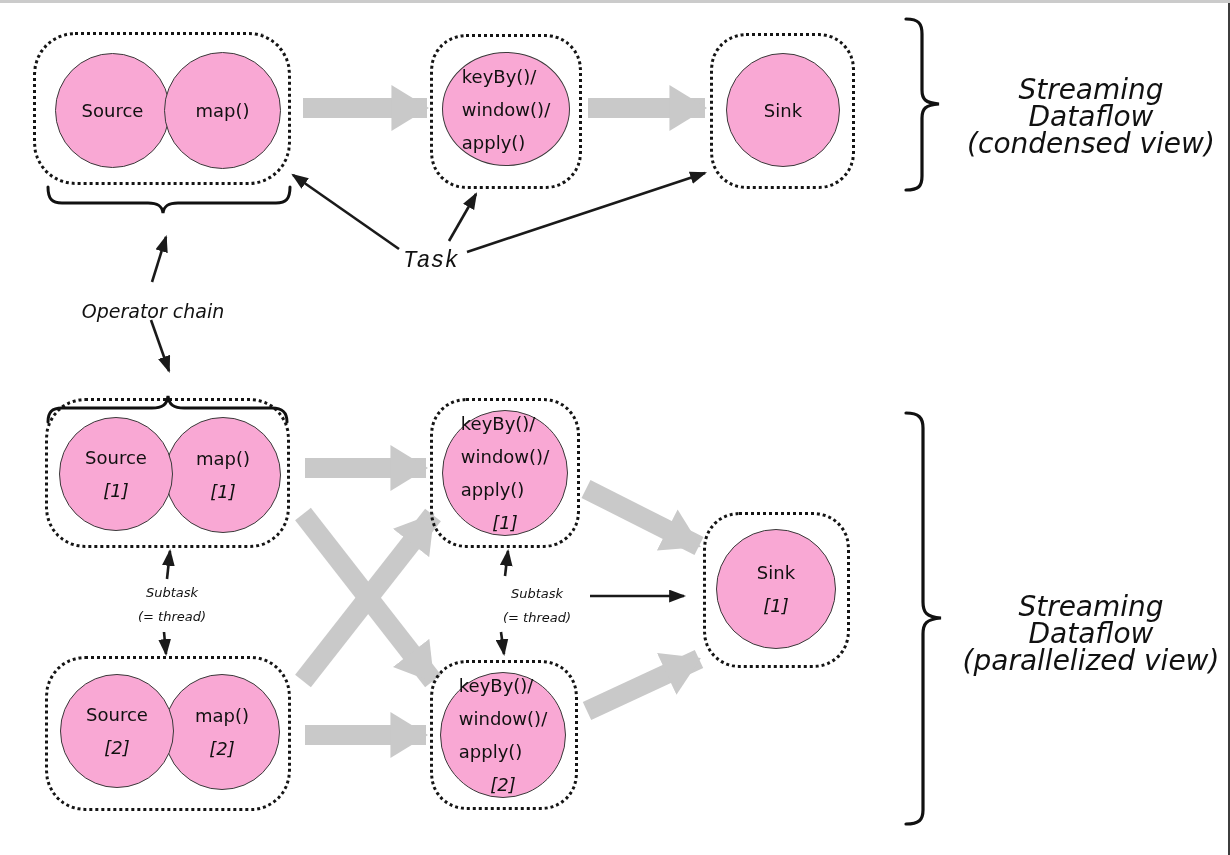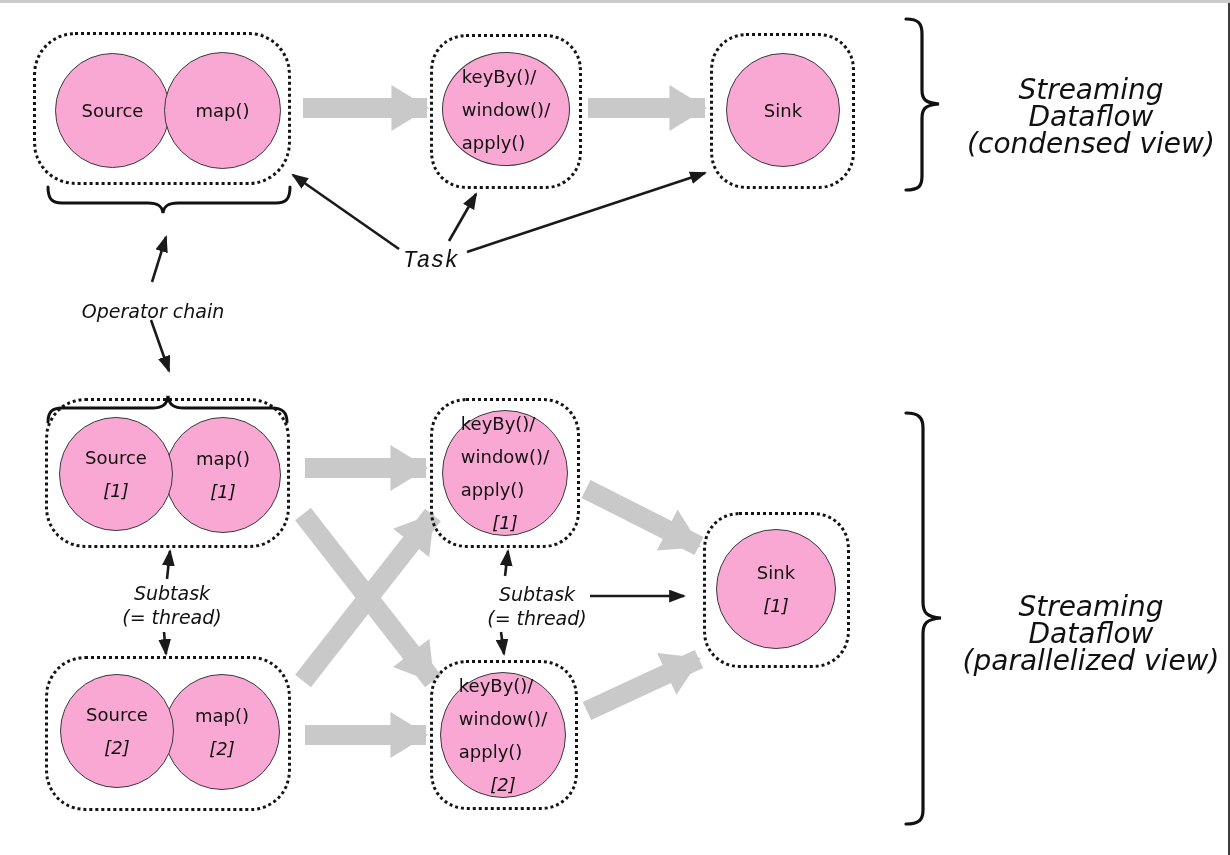--- a/index.html
+++ b/index.html
@@ -27,21 +27,21 @@
     font-size:18px; line-height:33px; color:#111;
   }
   .node .multiline { white-space:pre-line; }
   .idx { font-style:italic; }
 
   .lbl { position:absolute; z-index:2; font-style:italic; color:#111; }
   .lbl.center { text-align:center; }
   .bracket-label { font-size:28px; line-height:27px; white-space:pre-line; }
   .task-label { font-size:23px; }
   .opchain-label { font-size:19px; }
-  .subtask-label { font-size:19px; line-height:24px; white-space:pre-line; }
+  .subtask-label { font-size:13px; line-height:24px; white-space:pre-line; }
 
   .watermark {
     position:absolute; z-index:2; font-style:normal; color:#b5b5b5;
     font-size:19px; text-align:right;
   }
 </style>
 </head>
 <body>
 
 <div id="stage">

